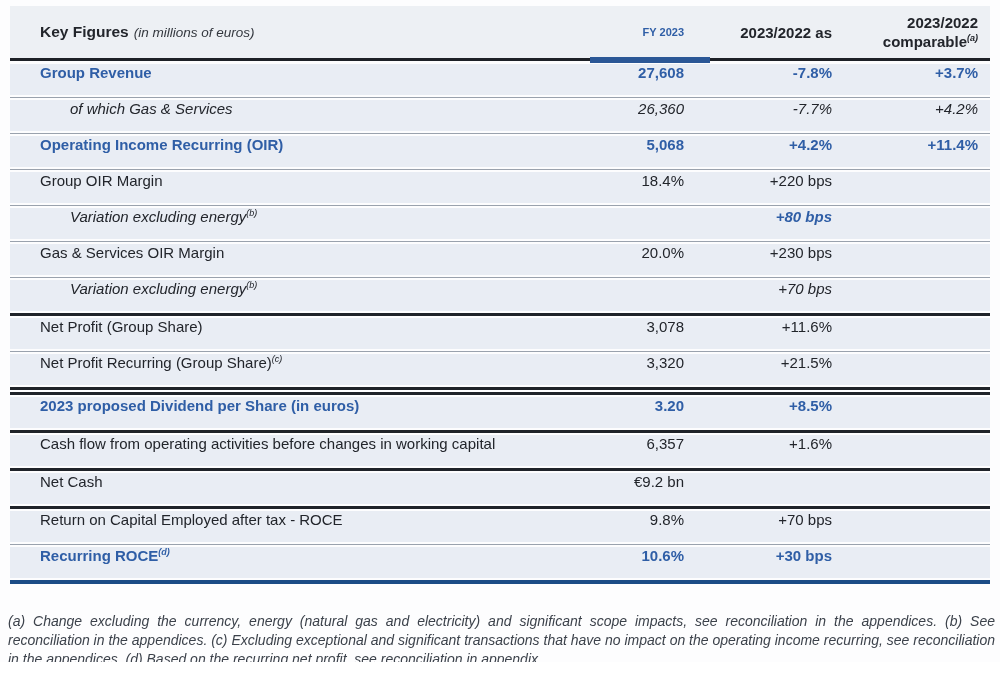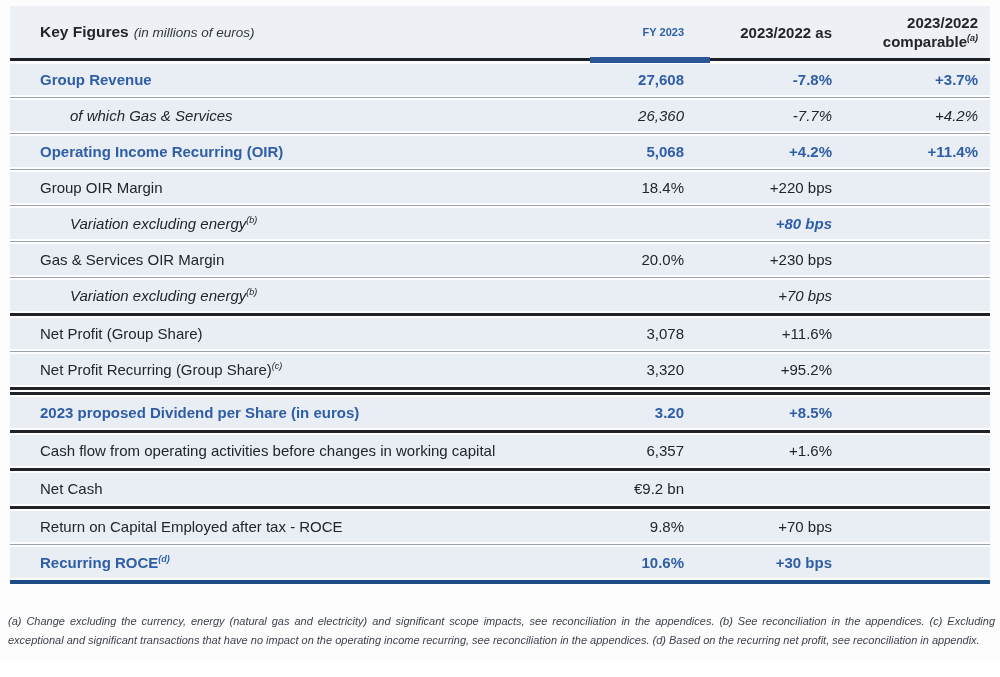--- a/index.html
+++ b/index.html
@@ -19,42 +19,42 @@
   .hdr { font-size:15px; font-weight:700; color:#22252b; line-height:19px; }
   .hdr-blue { font-size:11px; font-weight:700; color:#2f5ea6; }
   .hdr sup, .sup { font-size:9px; font-style:italic; vertical-align:super; line-height:0; }
 
   .header-line { position:relative; height:3px; background:#1d2026; }
   .blue-seg { position:absolute; left:580px; top:-1px; width:120px; height:6px; background:#2b5796; }
 
   
   .rows { margin-top:3px; }
   .row {
-    display:flex; align-items:center; height:31px; background:#e9edf4;
+    display:flex; height:31px; background:#e9edf4;
     box-sizing:border-box; padding:0 12px 0 30px; font-size:15px;
   }
   .sep { margin:2px 0; }
   .sep.thin  { height:1px; background:#9aa2ad; }
   .sep.thick { height:3px; background:#1f2329; }
   .bottom-line { height:4px; background:#1c4c86; margin-top:2px; }
 
   .c-label { flex:1; }
   .c-fy    { width:132px; text-align:right; }
   .c-pub   { width:148px; text-align:right; }
   .c-comp  { width:146px; text-align:right; }
 
   .t-dark { color:#22252b; }
   .t-blue { color:#2f5ea6; font-weight:700; }
   .t-it   { font-style:italic; }
   .indent { padding-left:30px; }
 
   
   .footnotes {
     position:absolute; left:8px; width:987px; top:612px; margin:0;
-    font-size:11px; font-style:italic; line-height:19px; color:#3c424b;
+    font-size:14px; font-style:italic; line-height:19px; color:#3c424b;
     text-align:justify;
   }
 </style>
 </head>
 <body>
 
 <div class="page">
   <div class="table-wrap">
 
     <div class="thead">
@@ -128,21 +128,21 @@
         <div class="row">
           <div class="c-label t-dark"><span>Net Profit (Group Share)</span></div>
           <div class="c-fy t-dark">3,078</div>
           <div class="c-pub t-dark">+11.6%</div>
           <div class="c-comp t-dark"></div>
         </div>
         <div class="sep thin"></div>
         <div class="row">
           <div class="c-label t-dark"><span>Net Profit Recurring (Group Share)</span><sup class="sup">(c)</sup></div>
           <div class="c-fy t-dark">3,320</div>
-          <div class="c-pub t-dark">+95.2%</div>
+          <div class="c-pub t-dark">+21.5%</div>
           <div class="c-comp t-dark"></div>
         </div>
         <div class="sep thick"></div>
         <div class="sep thick"></div>
         <div class="row">
           <div class="c-label t-blue"><span>2023 proposed Dividend per Share (in euros)</span></div>
           <div class="c-fy t-blue">3.20</div>
           <div class="c-pub t-blue">+8.5%</div>
           <div class="c-comp t-blue"></div>
         </div>

